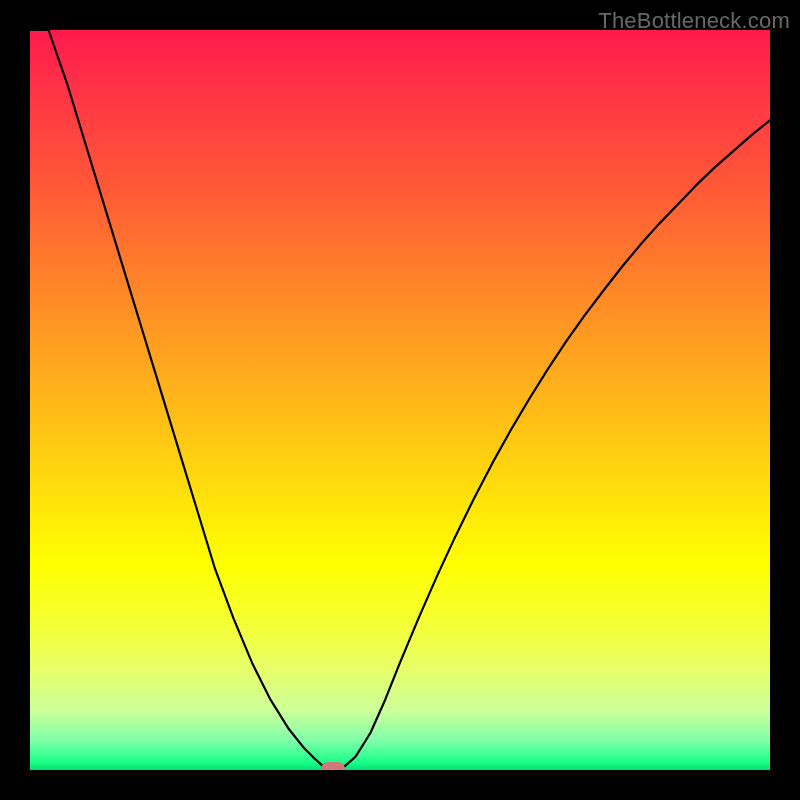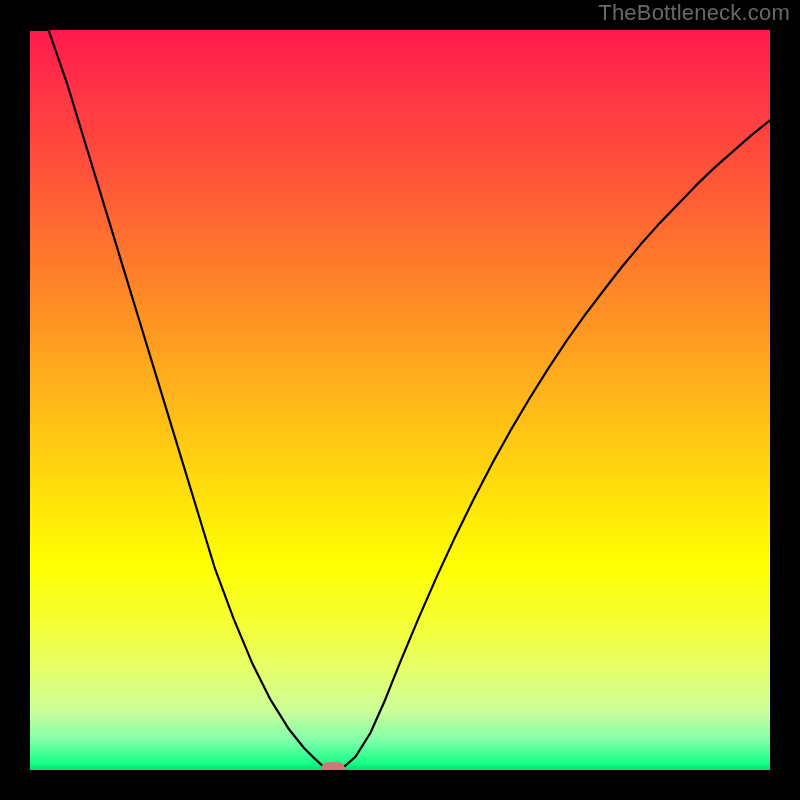--- a/index.html
+++ b/index.html
@@ -40,21 +40,21 @@
       #f5ff33 80%,
       #e8ff66 86%,
       #ccff99 92%,
       #80ffaa 96%,
       #1aff88 99%,
       #00e070 100%
     );
   }
   .watermark {
     position: absolute;
-    top: 0;
+    top: 8px;
     right: 10px;
     color: #686868;
     font-size: 22px;
     font-weight: 500;
     letter-spacing: 0.2px;
     user-select: none;
   }
   .marker {
     position: absolute;
     width: 24px;

